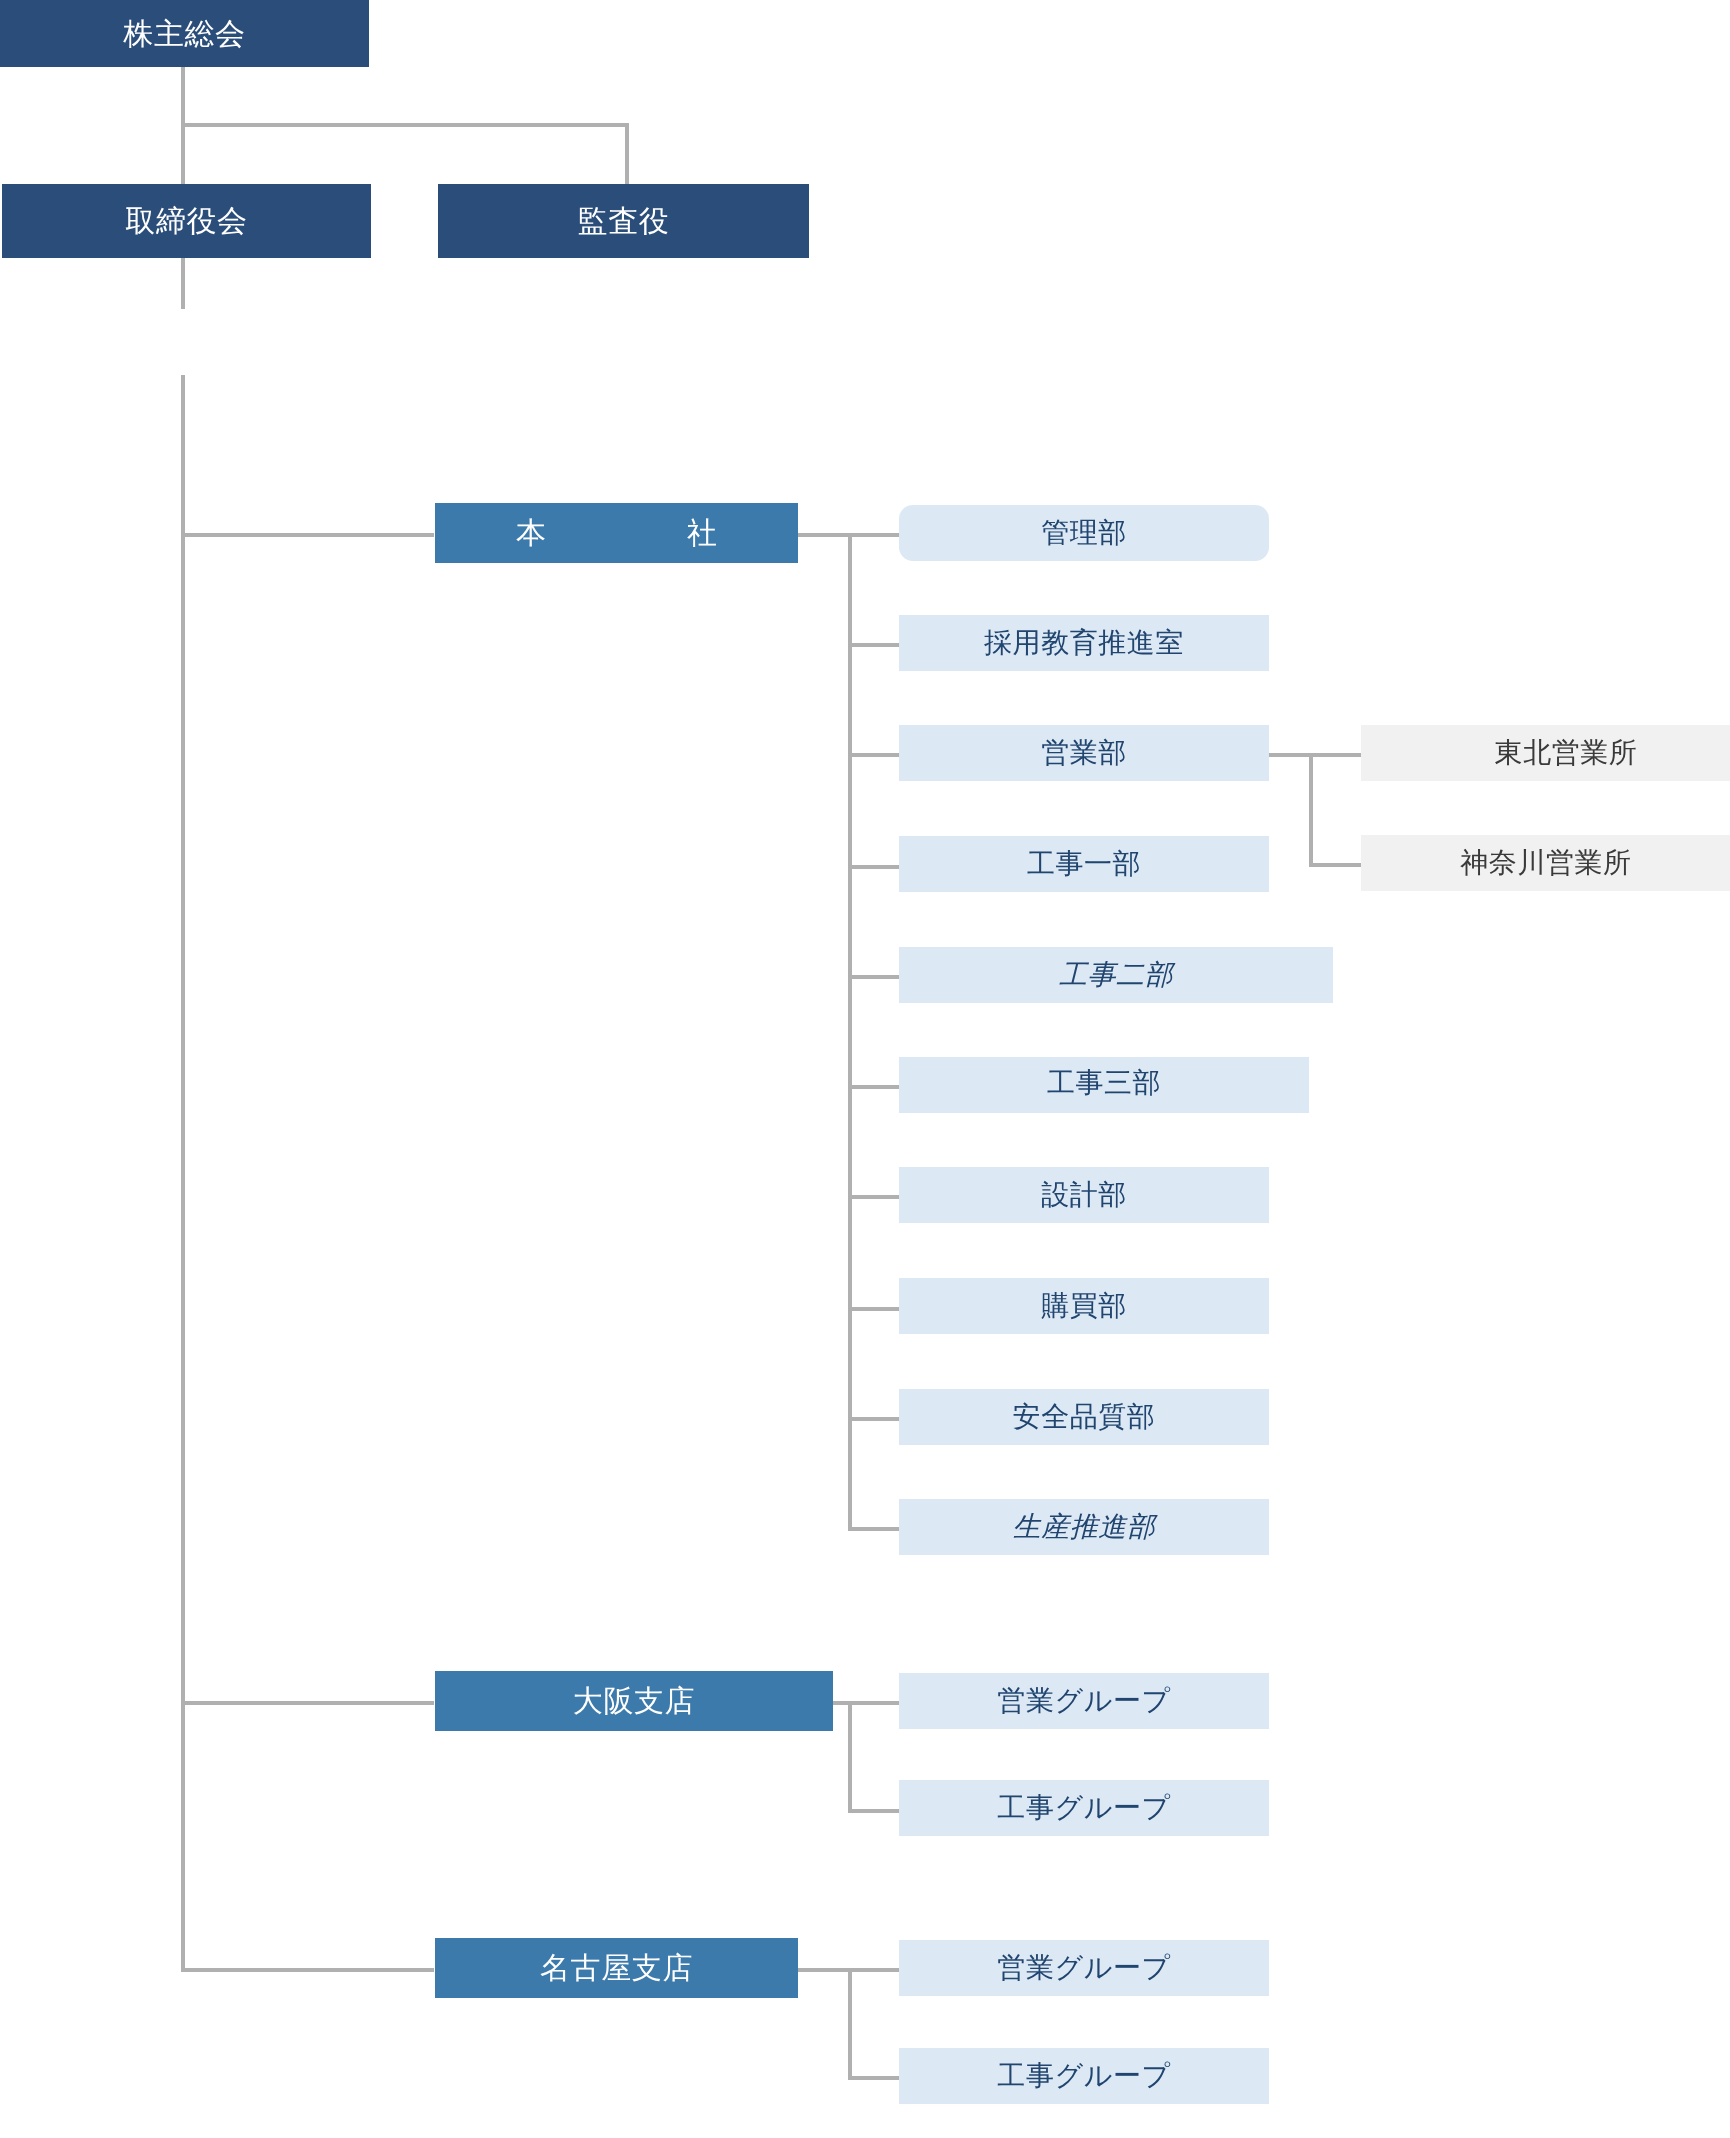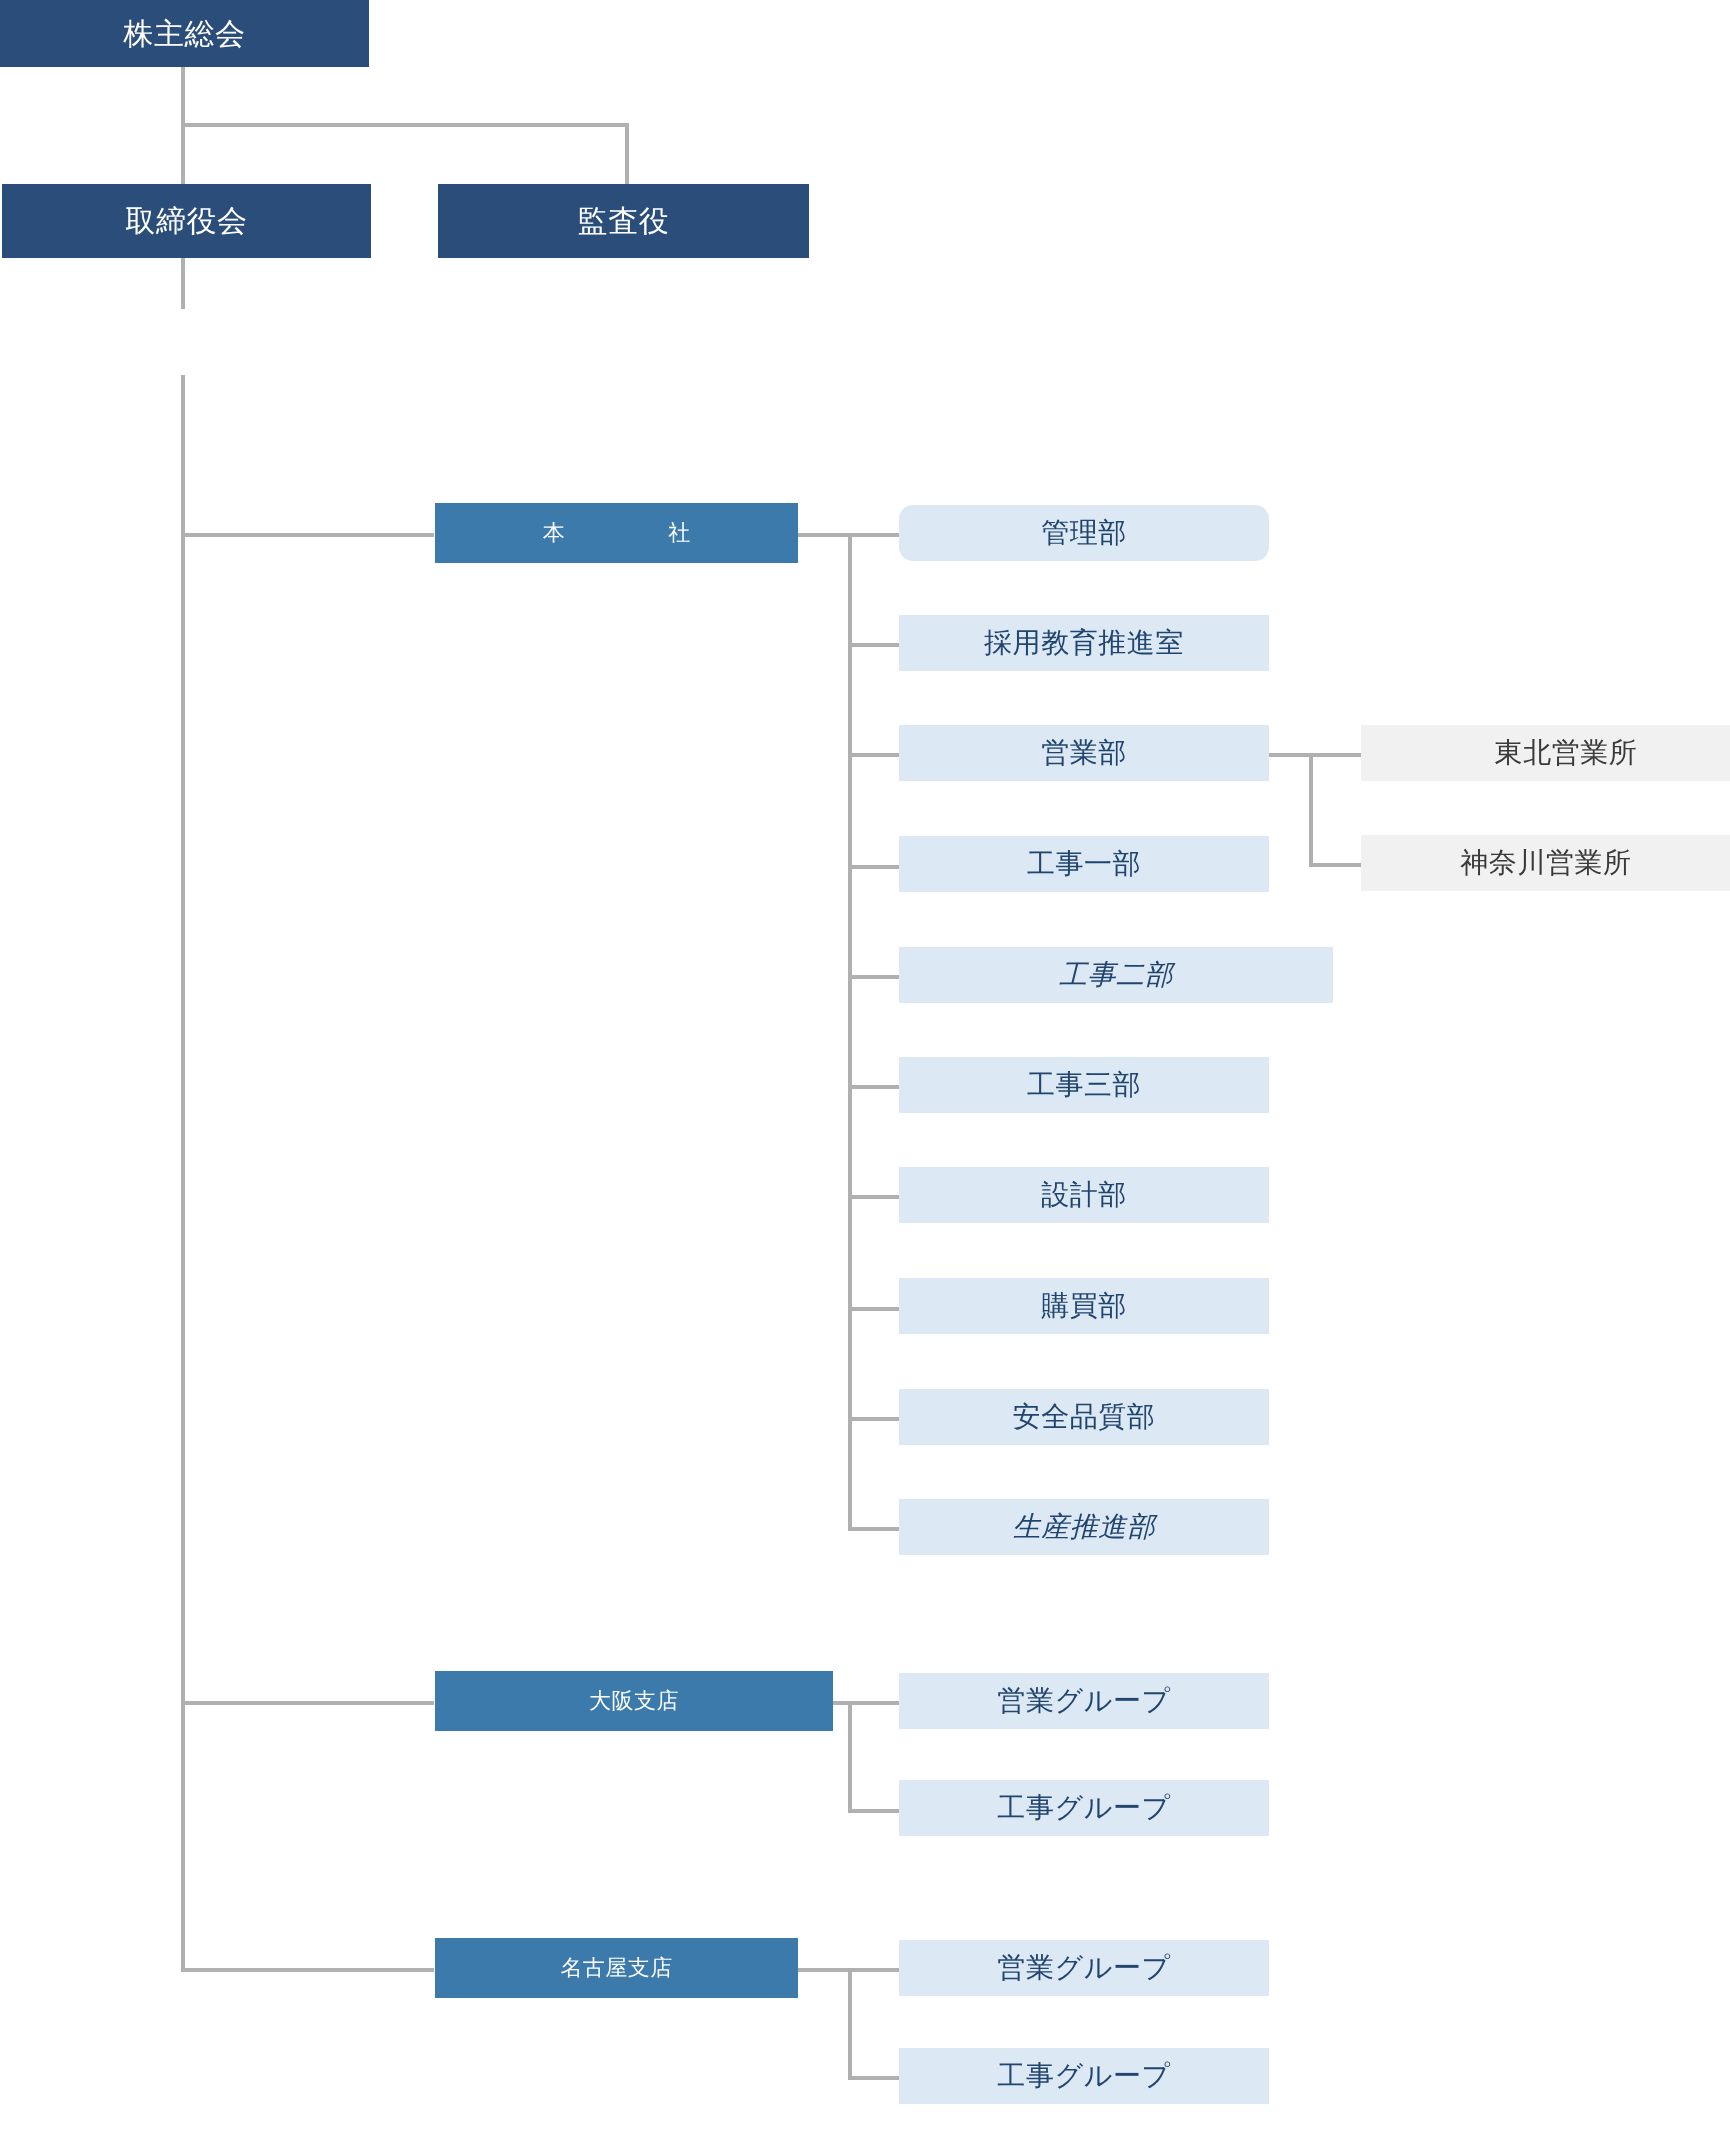--- a/index.html
+++ b/index.html
@@ -31,21 +31,21 @@
   }
   .node.lvl-top {
     background: #2a4d7a;
     color: #ffffff;
     font-size: 30px;
     letter-spacing: 0.02em;
   }
   .node.lvl-div {
     background: #3b7aab;
     color: #ffffff;
-    font-size: 22px;
+    font-size: 30px;
     letter-spacing: 0.02em;
   }
   .node.lvl-dept {
     background: #dce9f5;
     color: #21456f;
     font-size: 28px;
     letter-spacing: 0.02em;
   }
   .node.lvl-office {
     background: #f1f1f1;
@@ -137,21 +137,21 @@
   </div>
   <div class="node lvl-dept" style="left:899px; top:725px; width:370px; height:56px;">
     <span>営業部</span>
   </div>
   <div class="node lvl-dept" style="left:899px; top:836px; width:370px; height:56px;">
     <span>工事一部</span>
   </div>
   <div class="node lvl-dept" style="left:899px; top:947px; width:434px; height:56px;font-style:italic;">
     <span>工事二部</span>
   </div>
-  <div class="node lvl-dept" style="left:899px; top:1057px; width:370px; height:56px;">
+  <div class="node lvl-dept" style="left:899px; top:1057px; width:410px; height:56px;font-family:Liberation Mono, monospace;">
     <span>工事三部</span>
   </div>
   <div class="node lvl-dept" style="left:899px; top:1167px; width:370px; height:56px;">
     <span>設計部</span>
   </div>
   <div class="node lvl-dept" style="left:899px; top:1278px; width:370px; height:56px;">
     <span>購買部</span>
   </div>
   <div class="node lvl-dept" style="left:899px; top:1389px; width:370px; height:56px;">
     <span>安全品質部</span>

